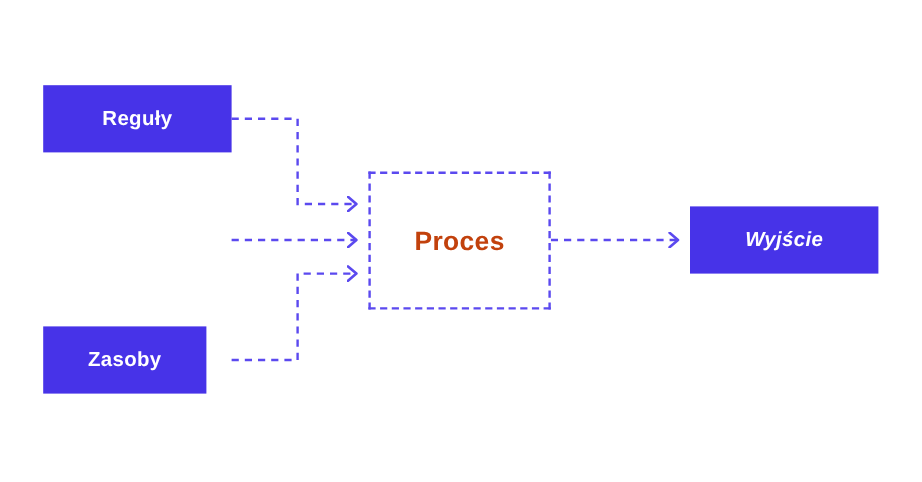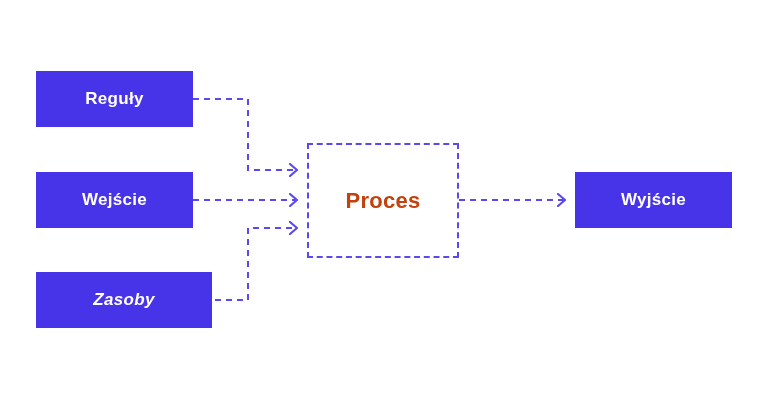--- a/index.html
+++ b/index.html
@@ -40,23 +40,23 @@
   .node.dashed {
     background: #ffffff;
     border: 2px dashed #5b49ef;
     color: #c2410c;
     font-size: 22px;
     font-weight: bold;
     letter-spacing: 0.3px;
   }
   #node-reguly  { left: 36px;  top: 71px;  width: 157px; height: 56px; }
   #node-wejscie { left: 36px;  top: 172px; width: 157px; height: 56px; }
-  #node-zasoby  { left: 36px;  top: 272px; width: 176px; height: 56px; font-style: italic; }
+  #node-zasoby  { left: 36px;  top: 272px; width: 136px; height: 56px; }
   #node-proces  { left: 307px; top: 143px; width: 152px; height: 115px; }
-  #node-wyjscie { left: 575px; top: 172px; width: 157px; height: 56px; }
+  #node-wyjscie { left: 575px; top: 172px; width: 157px; height: 56px; font-style: italic; }
 </style>
 </head>
 <body>
 
 <div class="canvas">
 
   <svg class="connectors" viewBox="0 0 768 402" xmlns="http://www.w3.org/2000/svg">
     <defs>
       <marker id="chev" markerUnits="userSpaceOnUse" markerWidth="12" markerHeight="14" viewBox="0 0 12 14" refX="8" refY="7" orient="auto">
         <polyline points="1,1 8,7 1,13" fill="none" stroke="#5b49ef" stroke-width="2.2" stroke-linecap="round" stroke-linejoin="round"></polyline>
@@ -65,23 +65,20 @@
     <path d="M193,99 H248 V170 H297" fill="none" stroke="#5b49ef" stroke-width="2" stroke-dasharray="6 5" marker-end="url(#chev)"></path>
     <path d="M193,200 H297" fill="none" stroke="#5b49ef" stroke-width="2" stroke-dasharray="6 5" marker-end="url(#chev)"></path>
     <path d="M193,300 H248 V228 H297" fill="none" stroke="#5b49ef" stroke-width="2" stroke-dasharray="6 5" marker-end="url(#chev)"></path>
     <path d="M459,200 H565" fill="none" stroke="#5b49ef" stroke-width="2" stroke-dasharray="6 5" marker-end="url(#chev)"></path>
   </svg>
 
   <div class="node solid" id="node-reguly">
     <span>Reguły</span>
   </div>
 
-  <div class="node solid" id="node-wejscie">
-    <span>Wejście</span>
-  </div>
 
   <div class="node solid" id="node-zasoby">
     <span>Zasoby</span>
   </div>
 
   <div class="node dashed" id="node-proces">
     <span>Proces</span>
   </div>
 
   <div class="node solid" id="node-wyjscie">

